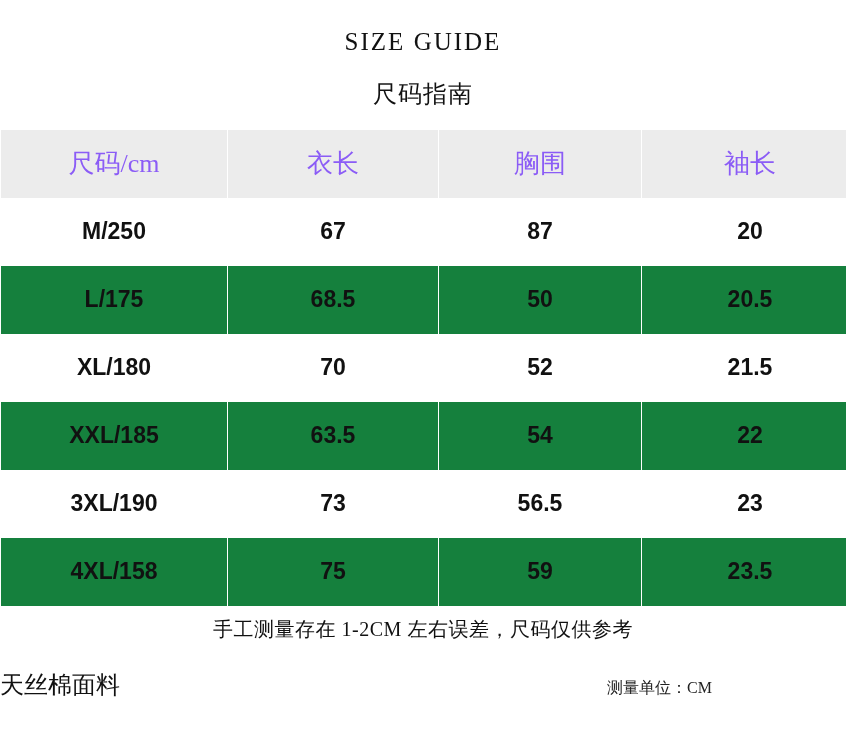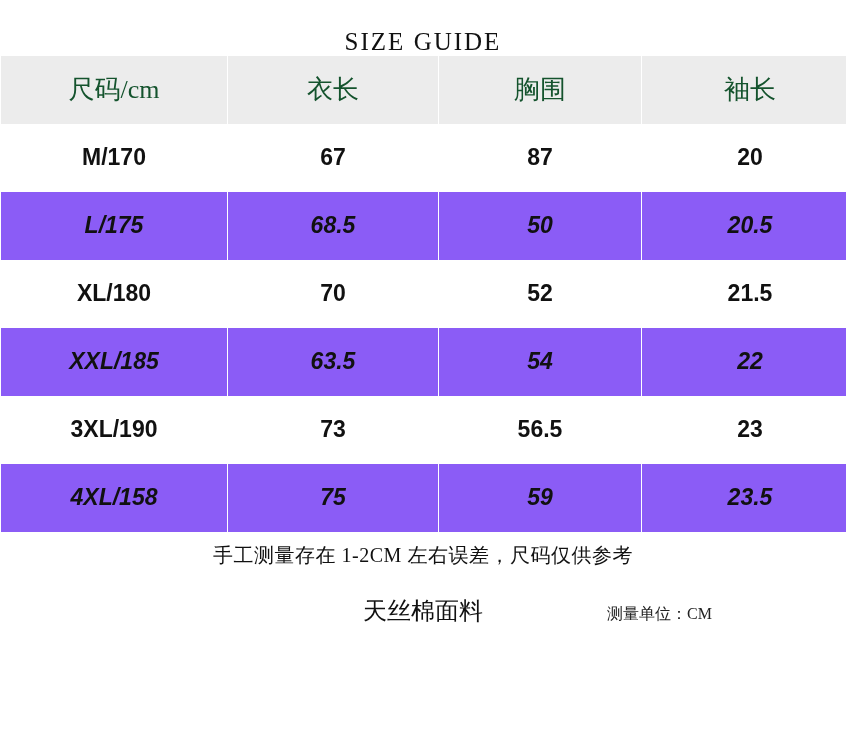--- a/index.html
+++ b/index.html
@@ -49,48 +49,47 @@
     vertical-align: middle;
     border-left: 1px solid #ffffff;
     border-right: 1px solid #ffffff;
   }
   tr.header-row td {
     height: 66px;
     font-size: 26px;
     font-family: "Liberation Serif", serif;
     font-weight: normal;
     background: #ececec;
-    color: #14532d;
+    color: #8b5cf6;
   }
   tr.body-row td {
     height: 66px;
     font-size: 23px;
     font-weight: bold;
     font-family: "Liberation Sans", sans-serif;
     color: #111;
   }
   tr.odd td { background: #ffffff; }
-  tr.even td { background: #8b5cf6; font-style: italic; }
+  tr.even td { background: #15803d; }
 
   .col-size { width: 224px; }
   .col-a { width: 208px; }
   .col-b { width: 200px; }
   .col-c { width: 214px; }
 
   .note {
     text-align: center;
     font-size: 20px;
     font-family: Liberation Serif, serif;
     color: #111;
     padding-top: 10px;
     letter-spacing: 0.5px;
   }
   .bottom-row {
     position: relative;
-    text-align: center;
     padding-top: 26px;
     text-decoration: underline;
   }
   .fabric {
     font-size: 24px;
     font-family: "Liberation Serif", serif;
     color: #111;
     display: inline-block;
   }
   .unit {
@@ -101,32 +100,33 @@
     font-family: "Liberation Serif", serif;
     color: #222;
   }
 </style>
 </head>
 <body>
 
 <div class="page">
 
   <div class="title-en">SIZE GUIDE</div>
+  <div class="title-cn">尺码指南</div>
 
   <table class="size-table">
     <tbody>
       <tr class="header-row">
         <td class="col-size">尺码/cm</td>
         <td class="col-a">衣长</td>
         <td class="col-b">胸围</td>
         <td class="col-c">袖长</td>
       </tr>
 
       <tr class="body-row odd">
-        <td class="col-size">M/170</td>
+        <td class="col-size">M/250</td>
         <td class="col-a">67</td>
         <td class="col-b">87</td>
         <td class="col-c">20</td>
       </tr>
 
       <tr class="body-row even">
         <td class="col-size">L/175</td>
         <td class="col-a">68.5</td>
         <td class="col-b">50</td>
         <td class="col-c">20.5</td>

